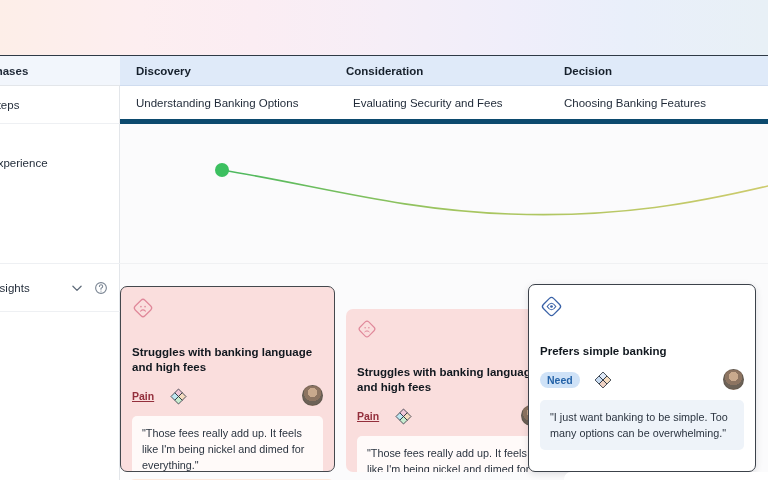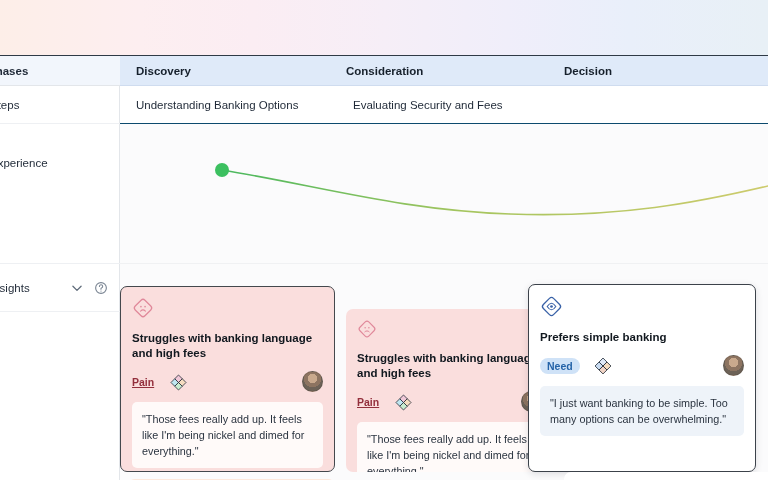--- a/index.html
+++ b/index.html
@@ -52,21 +52,21 @@
   .board {
     position: absolute; left: 120px; top: 56px; width: 648px; height: 424px;
     background: #fbfbfc;
   }
   .row-phases {
     position: absolute; left: 0; top: 0; width: 648px; height: 30px;
     background: #dfeaf9; border-bottom: 1px solid #cfdcef;
   }
   .row-steps {
     position: absolute; left: 0; top: 30px; width: 648px; height: 38px;
-    background: #ffffff; border-bottom: 1px solid #0c4a6e;
+    background: #ffffff; border-bottom: 5px solid #0c4a6e;
   }
   .row-exp {
     position: absolute; left: 0; top: 68px; width: 648px; height: 140px;
     background: #fbfbfc; border-bottom: 1px solid #f0f1f3;
   }
   .row-insights {
     position: absolute; left: 0; top: 208px; width: 648px; height: 216px;
     background: #fbfbfc;
   }
   .col-head, .col-step {
@@ -84,21 +84,21 @@
     padding: 10px 11px 11px 11px; overflow: hidden;
   }
   .card-pain { background: #fadedd; }
   .card-need { background: #ffffff; }
   .card-obs  { background: #fde8db; }
   .card-sel-red { border: 1.6px solid #44484d; }
   .card-sel-dark { border: 1.6px solid #3c424a; box-shadow: 0 2px 7px rgba(20,25,35,.13); }
 
   .card-title {
     font-size: 11.5px; font-weight: bold; color: #11181f;
-    line-height: 15px; margin-top: 12px;
+    line-height: 15px; margin-top: 26px;
   }
   .card-meta { display: flex; align-items: center; margin-top: 10px; position: relative; height: 22px; }
   .tag { font-size: 10.5px; font-weight: bold; }
   .tag-pain { color: #932f3c; text-decoration: underline; }
   .tag-need { color: #2563a8; background: #cfe2f7; border-radius: 8px; padding: 2px 7px; }
   .avatar {
     position: absolute; right: 0; top: 0; width: 21px; height: 21px;
     border-radius: 50%; overflow: hidden;
     background: radial-gradient(circle at 50% 34%, #c9a98d 0 30%, #8d7461 31% 55%, #6d6257 56% 100%);
     border: 1px solid rgba(0,0,0,.10);
@@ -154,20 +154,21 @@
 
     <div class="row-phases">
       <div class="col-head" style="left:226px;">Consideration</div>
       <div class="col-head" style="left:16px;">Discovery</div>
       <div class="col-head" style="left:444px;text-align:center;">Decision</div>
     </div>
 
     <div class="row-steps">
       <div class="col-step" style="left:16px;">Understanding Banking Options</div>
       <div class="col-step" style="left:233px;">Evaluating Security and Fees</div>
+      <div class="col-step" style="left:444px;">Choosing Banking Features</div>
     </div>
 
     <div class="row-exp">
       <svg class="svg-line" viewBox="0 0 648 140">
         <defs>
           <linearGradient id="curveGrad" x1="0" y1="0" x2="1" y2="0">
             <stop offset="0%" stop-color="#49b85e"></stop>
             <stop offset="45%" stop-color="#a6c55f"></stop>
             <stop offset="100%" stop-color="#cdcb6c"></stop>
           </linearGradient>

